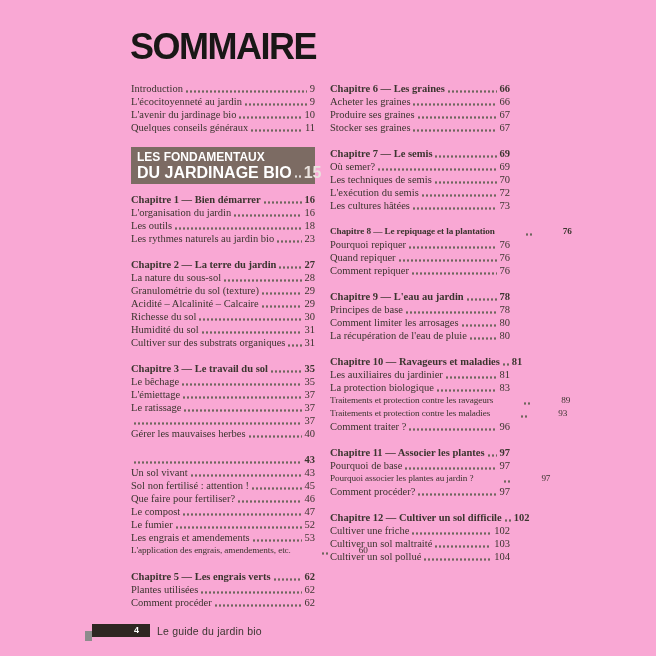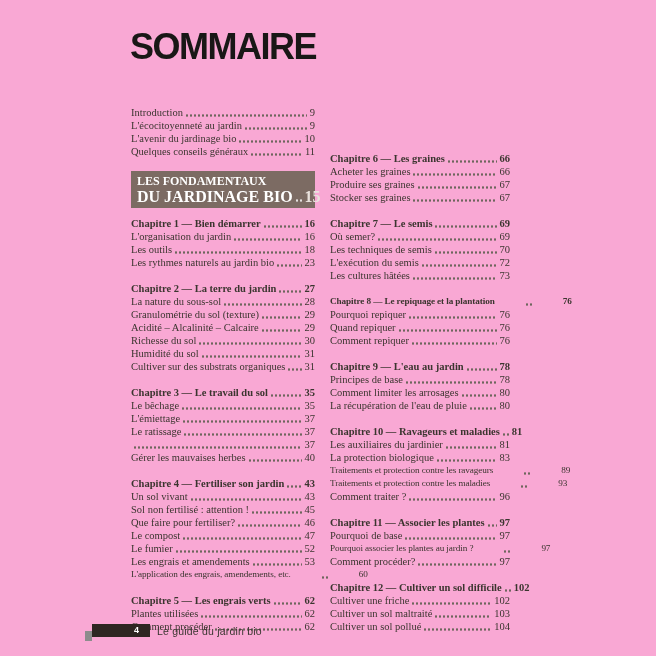--- a/index.html
+++ b/index.html
@@ -13,39 +13,39 @@
   html,body{margin:0;padding:0;background:#ffffff;}
   body{width:656px;height:656px;font-family:"Liberation Serif",serif;color:var(--body-text);}
   .sheet{position:relative;width:656px;height:656px;background:#f9a8d4;overflow:hidden;}
 
   .title{
     position:absolute;left:130px;top:26px;margin:0;
     font-family:"Liberation Sans",sans-serif;font-weight:bold;
     font-size:36px;letter-spacing:-1.5px;color:var(--title-text);
   }
 
-  .columns{position:absolute;left:131px;top:106px;display:flex;gap:15px;align-items:flex-end;}
+  .columns{position:absolute;left:131px;top:82px;display:flex;gap:15px;}
   .col{width:184px;}
   #col-right{width:180px;}
 
   .toc-section{margin-bottom:13px;}
   .row{display:flex;align-items:baseline;font-size:10.5px;line-height:13px;white-space:nowrap;}
   .row.bold{font-weight:bold;}
   .row.small{font-size:9.2px;letter-spacing:-0.1px;gap:28px;}
   .label{flex:0 1 auto;}
   .leader{
     flex:1 1 6px;min-width:6px;margin:0 3px 2px 3px;align-self:flex-end;height:3px;
     background-image:radial-gradient(circle at 1px 1.5px,var(--dot-color) 1px,rgba(0,0,0,0) 1.3px);
     background-size:4px 3px;background-repeat:repeat-x;
   }
   .page-num{flex:0 0 auto;}
 
   .hl-block{
     background:var(--highlight-bg);color:#ffffff;
-    font-family:Liberation Serif, serif;font-weight:bold;
+    font-family:Liberation Sans, sans-serif;font-weight:bold;
     font-size:12px;line-height:15px;
     padding:3px 5px 4px 6px;margin-top:6px;margin-bottom:9px;
   }
   .hl-block .row{font-size:16px;line-height:15px;font-weight:bold;}
   .hl-block .leader{
     background-image:radial-gradient(circle at 1px 1.5px,rgba(255,255,255,0.8) 1px,rgba(0,0,0,0) 1.3px);
   }
   .hl-block .page-num{color:#e9e2dd;}
 
   .footer{position:absolute;left:0;top:620px;width:656px;height:36px;}
@@ -183,21 +183,20 @@
             <span class="page-num">37</span>
           </div>
           <div class="row">
             <span class="label">Gérer les mauvaises herbes</span>
             <span class="leader"></span>
             <span class="page-num">40</span>
           </div>
         </div>
         <div class="toc-section">
           <div class="row bold">
-            <span class="label">Chapitre 4 — Fertiliser son jardin</span>
             <span class="leader"></span>
             <span class="page-num">43</span>
           </div>
           <div class="row">
             <span class="label">Un sol vivant</span>
             <span class="leader"></span>
             <span class="page-num">43</span>
           </div>
           <div class="row">
             <span class="label">Sol non fertilisé : attention !</span>

